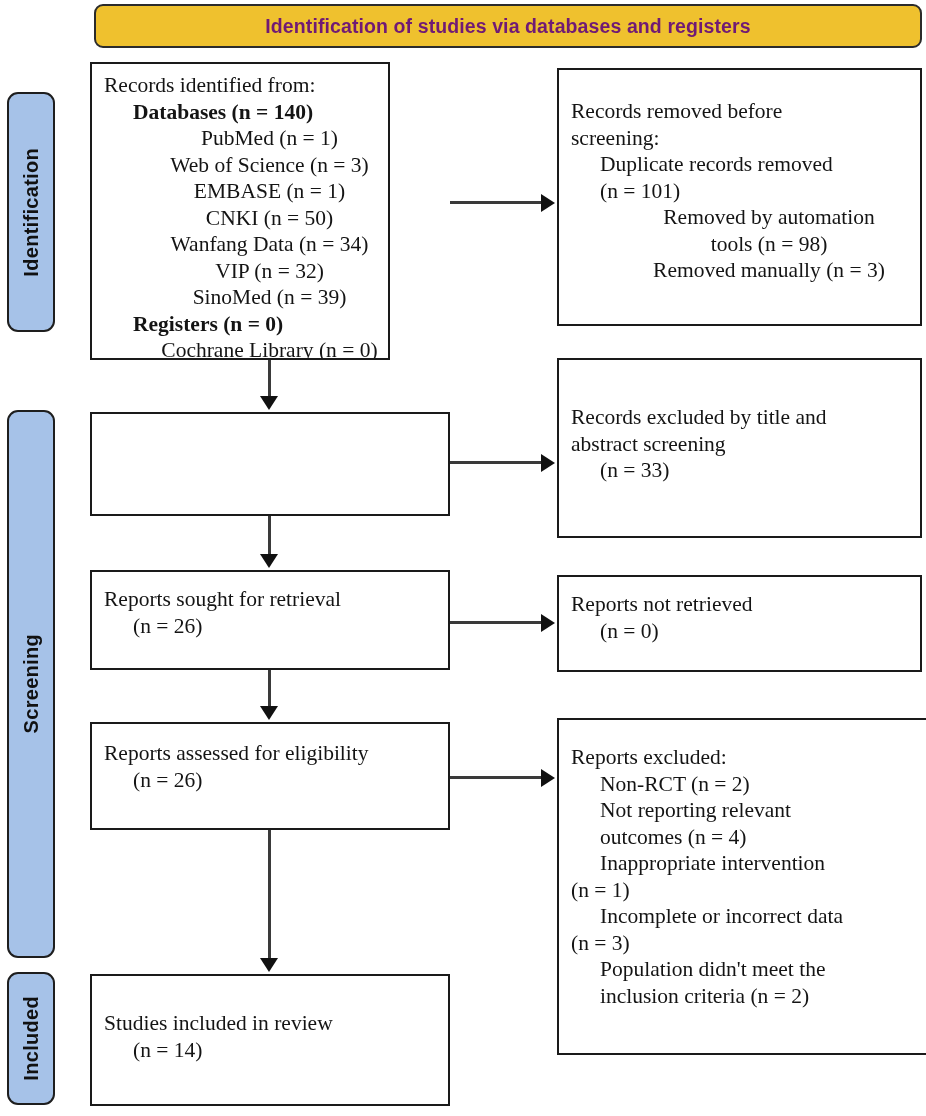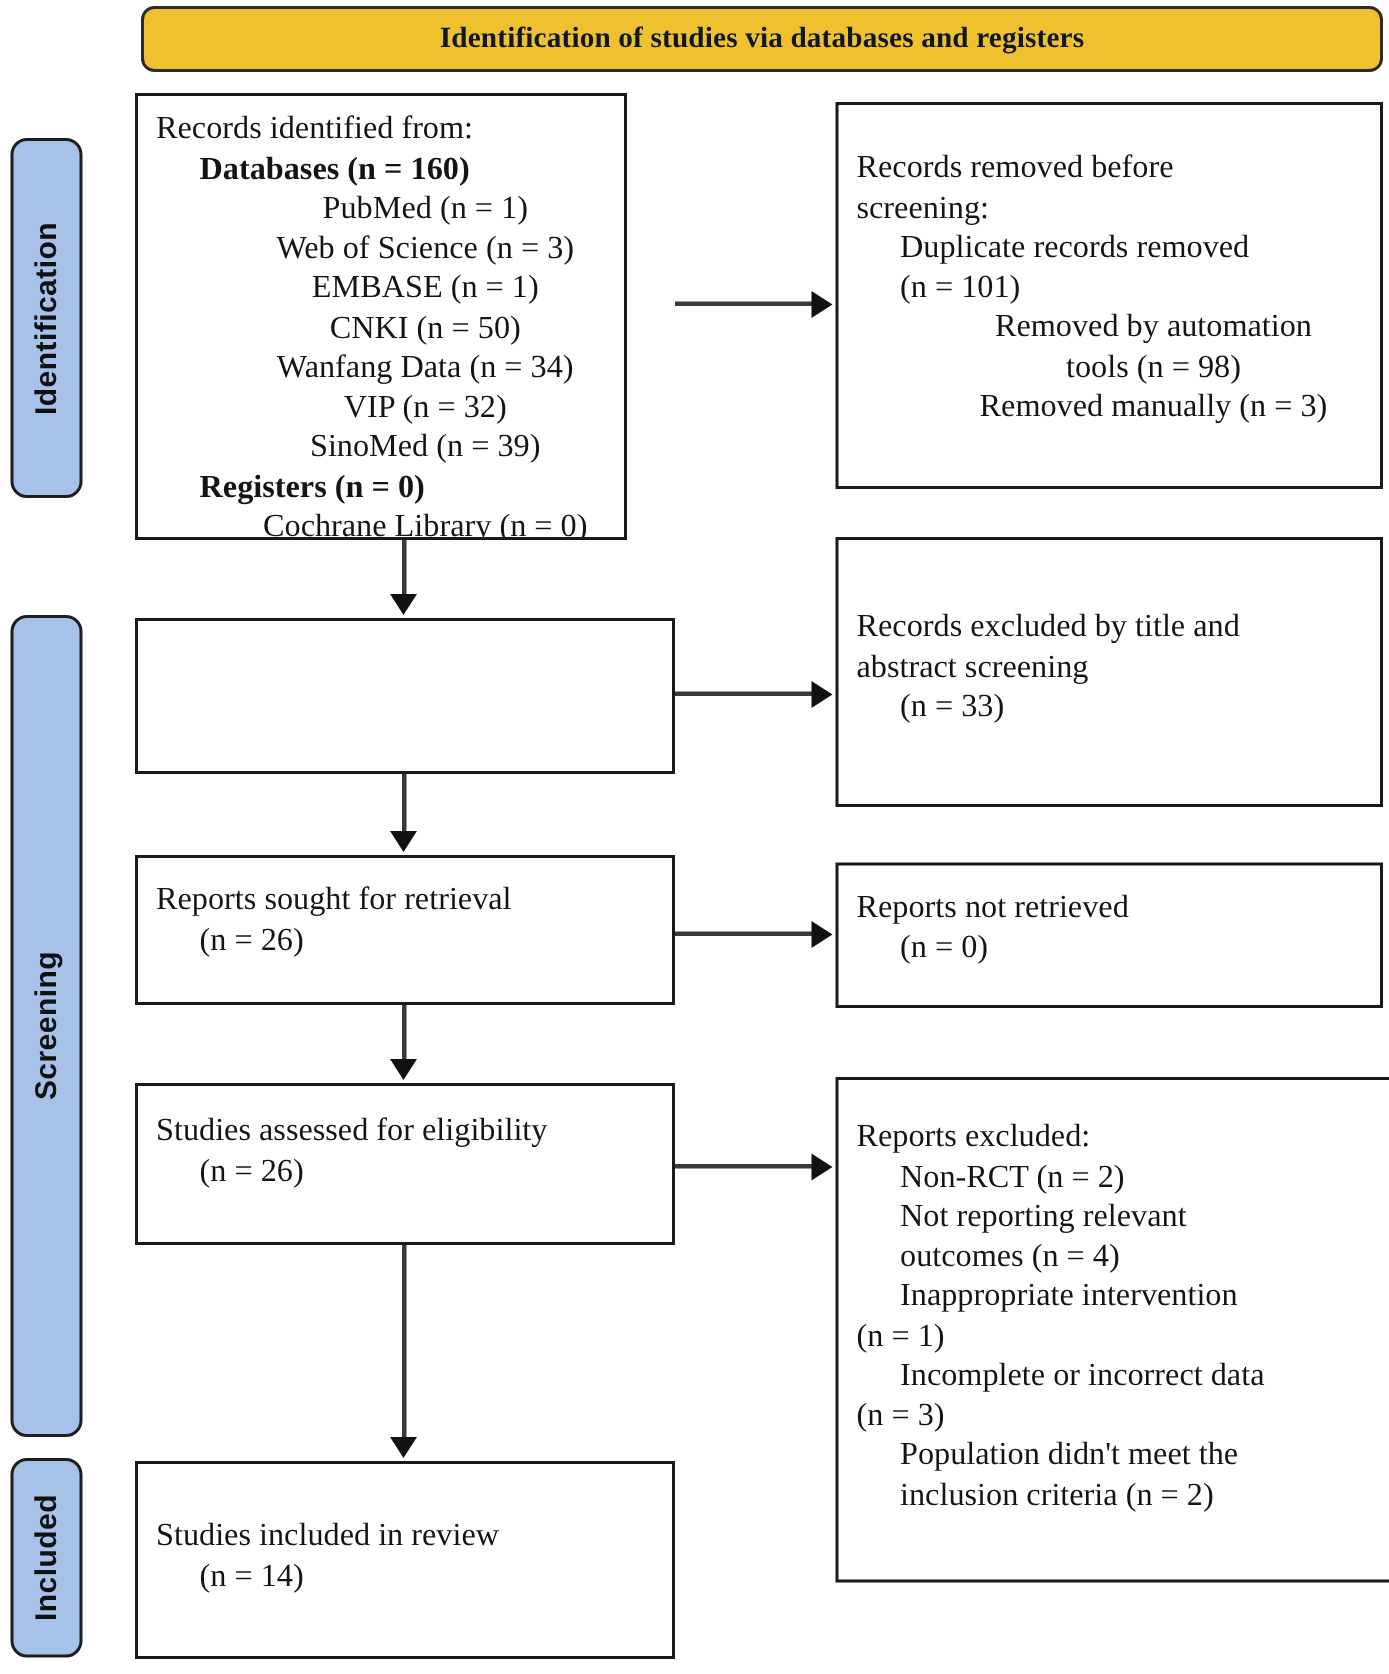--- a/index.html
+++ b/index.html
@@ -23,24 +23,24 @@
   
   .phase-banner {
     position: absolute;
     box-sizing: border-box;
     background: #EFC12E;
     border: 2px solid #2b2b2b;
     border-radius: 9px;
     display: flex;
     align-items: center;
     justify-content: center;
-    font-family: Liberation Serif, serif;
+    font-family: Liberation Sans, sans-serif;
     font-weight: bold;
     font-size: 19.5px;
-    color: #0f172a;
+    color: #701a75;
     letter-spacing: .1px;
   }
 
   
   .stage-label {
     position: absolute;
     box-sizing: border-box;
     background: #A6C2E8;
     border: 2.5px solid #1e1e1e;
     border-radius: 11px;
@@ -114,23 +114,23 @@
   </div>
 
   <div class="stage-label" style="left:7px; top:410px; width:48px; height:548px;">
     <span>Screening</span>
   </div>
 
   <div class="stage-label" style="left:7px; top:972px; width:48px; height:133px;">
     <span>Included</span>
   </div>
 
-  <div class="flow-box" style="left:90px; top:62px; width:328px; height:298px;">
+  <div class="flow-box" style="left:90px; top:62px; width:300px; height:298px;">
       <div class="ln">Records identified from:</div>
-      <div class="ln b ind1">Databases (n = 160)</div>
+      <div class="ln b ind1">Databases (n = 140)</div>
       <div class="ln ind2">PubMed (n = 1)</div>
       <div class="ln ind2">Web of Science (n = 3)</div>
       <div class="ln ind2">EMBASE (n = 1)</div>
       <div class="ln ind2">CNKI (n = 50)</div>
       <div class="ln ind2">Wanfang Data (n = 34)</div>
       <div class="ln ind2">VIP (n = 32)</div>
       <div class="ln ind2">SinoMed (n = 39)</div>
       <div class="ln b ind1">Registers (n = 0)</div>
       <div class="ln ind2">Cochrane Library (n = 0)</div>
     </div>
@@ -176,21 +176,21 @@
       <div class="ln ind1">(n = 0)</div>
     </div>
 
   <div class="conn h" style="left:450px; top:621px; width:93px;"></div>
   <div class="arrowhead right" style="left:541px; top:614px;"></div>
 
   <div class="conn v" style="left:268px; top:670px; height:38px;"></div>
   <div class="arrowhead down" style="left:260px; top:706px;"></div>
 
   <div class="flow-box" style="left:90px; top:722px; width:360px; height:108px; padding-top:16px;">
-      <div class="ln">Studies assessed for eligibility</div>
+      <div class="ln">Reports assessed for eligibility</div>
       <div class="ln ind1">(n = 26)</div>
     </div>
 
   <div class="flow-box" style="left:557px; top:718px; width:424px; height:337px; padding-top:24px;">
       <div class="ln">Reports excluded:</div>
       <div class="ln ind1">Non-RCT (n = 2)</div>
       <div class="ln ind1">Not reporting relevant</div>
       <div class="ln ind1">outcomes (n = 4)</div>
       <div class="ln ind1">Inappropriate intervention</div>
       <div class="ln">(n = 1)</div>

